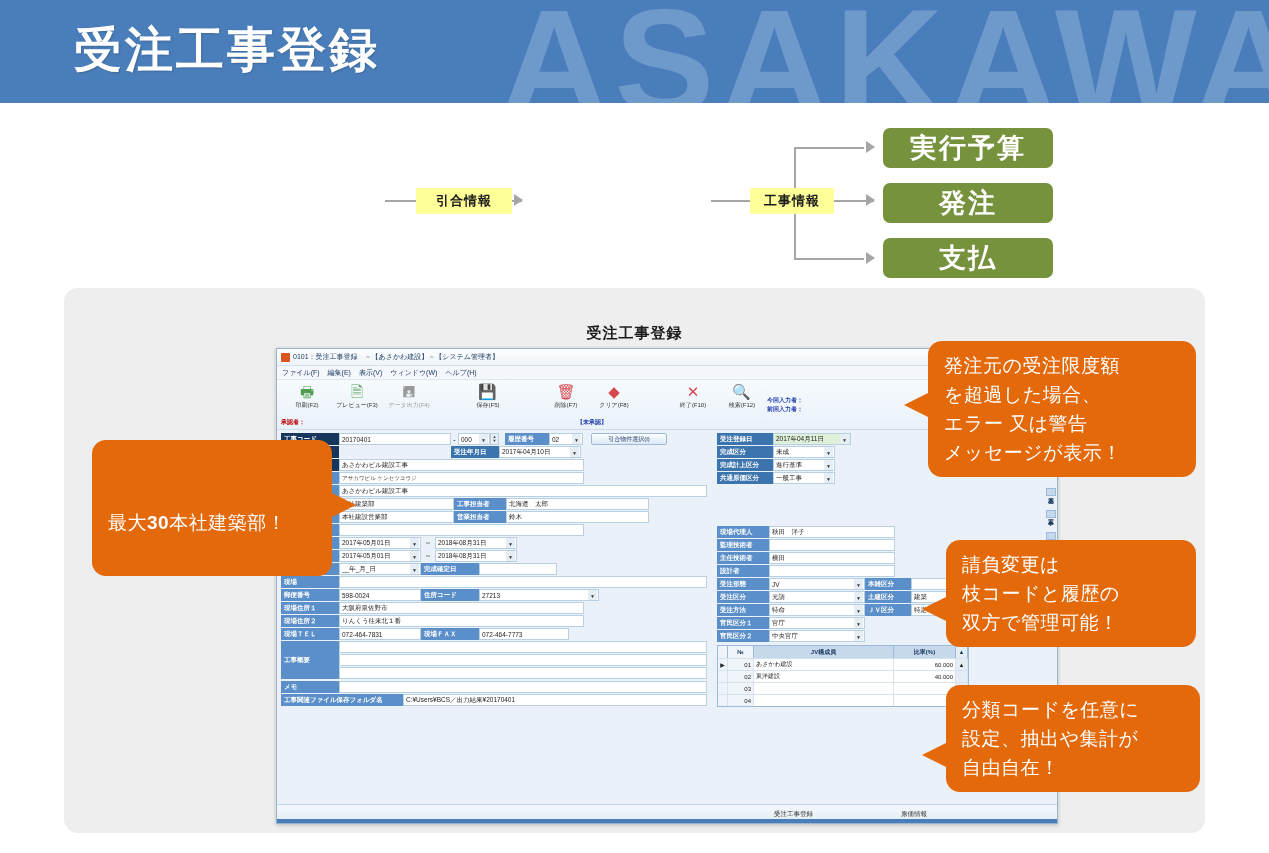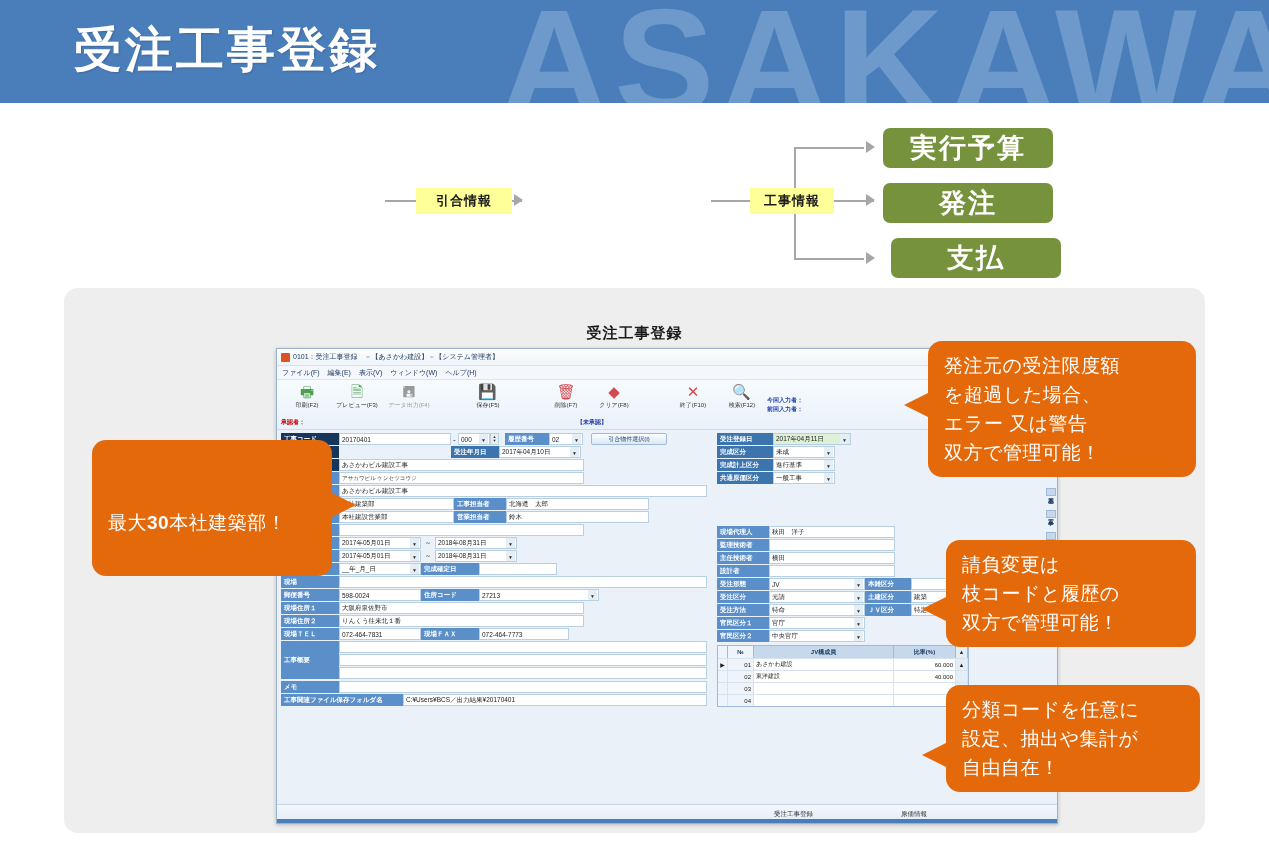--- a/index.html
+++ b/index.html
@@ -66,21 +66,21 @@
     border-radius: 7px;
     letter-spacing: 2px;
   }
   .node.blue   { background: #4a7ebb; }
   .node.orange { background: #e3690b; }
   .node.green  { background: #76923c; }
   #node-hikiai  { left: 220px; top: 61px;  width: 165px; height: 44px; }
   #node-juchu   { left: 533px; top: 61px;  width: 178px; height: 44px; }
   #node-yosan   { left: 883px; top: 10px;  width: 170px; height: 40px; }
   #node-hacchu  { left: 883px; top: 65px;  width: 170px; height: 40px; }
-  #node-shiharai{ left: 883px; top: 120px; width: 170px; height: 40px; margin-left: 8px; }
+  #node-shiharai{ left: 883px; top: 120px; width: 170px; height: 40px; }
 
   .tag {
     position: absolute;
     background: #ffff99;
     color: #1a1a1a;
     font-size: 13px;
     font-weight: 700;
     display: flex; align-items: center; justify-content: center;
     letter-spacing: 1px;
   }
@@ -675,21 +675,21 @@
       <span id="sb-1">受注工事登録</span>
       <span id="sb-2">原価情報</span>
     </div>
     <div id="app-bottomline"></div>
   </div>
 
   <div class="tail left" id="tail-1"></div>
   <div class="callout" id="callout-1">発注元の受注限度額
 を超過した場合、
 エラー 又は警告
-双方で管理可能！</div>
+メッセージが表示！</div>
 
   <div class="callout" id="callout-2">
     <div>
       <span>最大</span><span class="strong">30</span><span>本社建築部！</span>
     </div>
   </div>
   <div class="tail right" id="tail-2"></div>
 
   <div class="tail left" id="tail-3"></div>
   <div class="callout" id="callout-3">請負変更は

